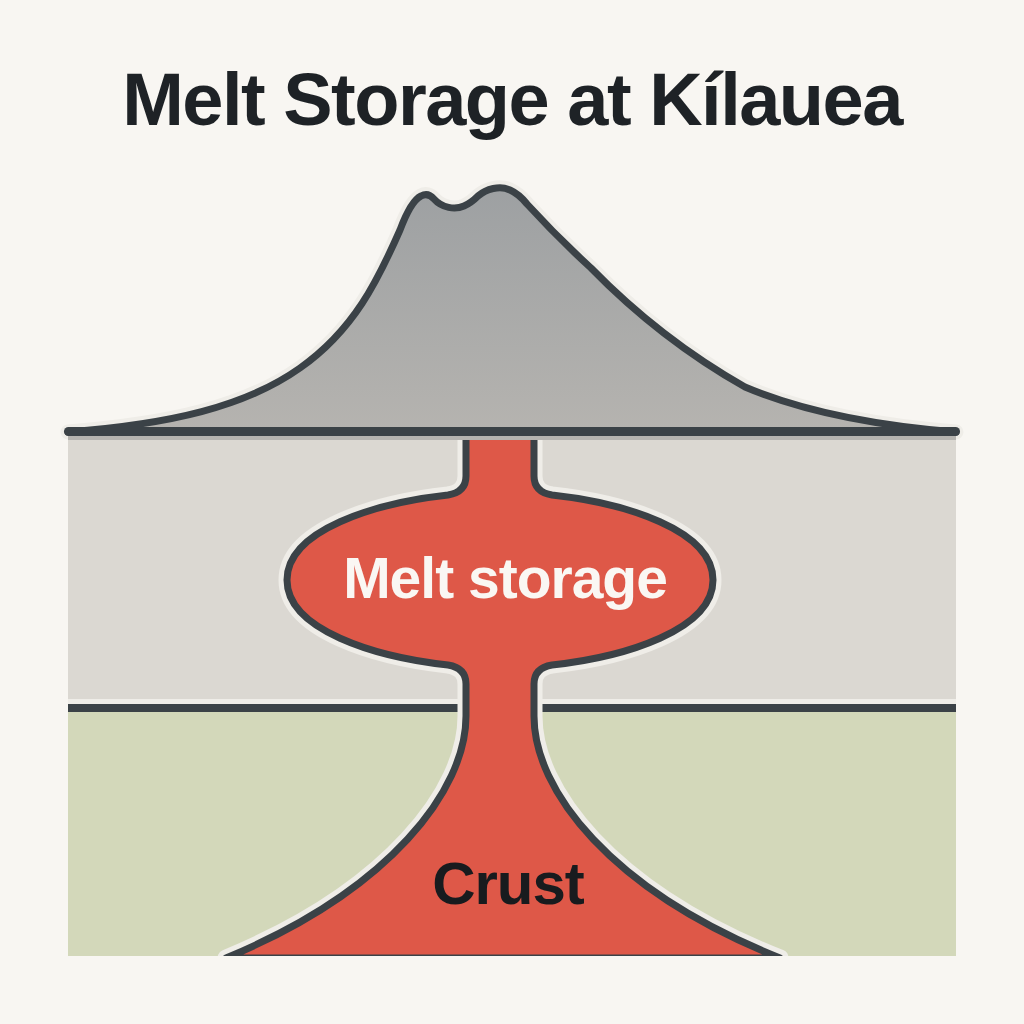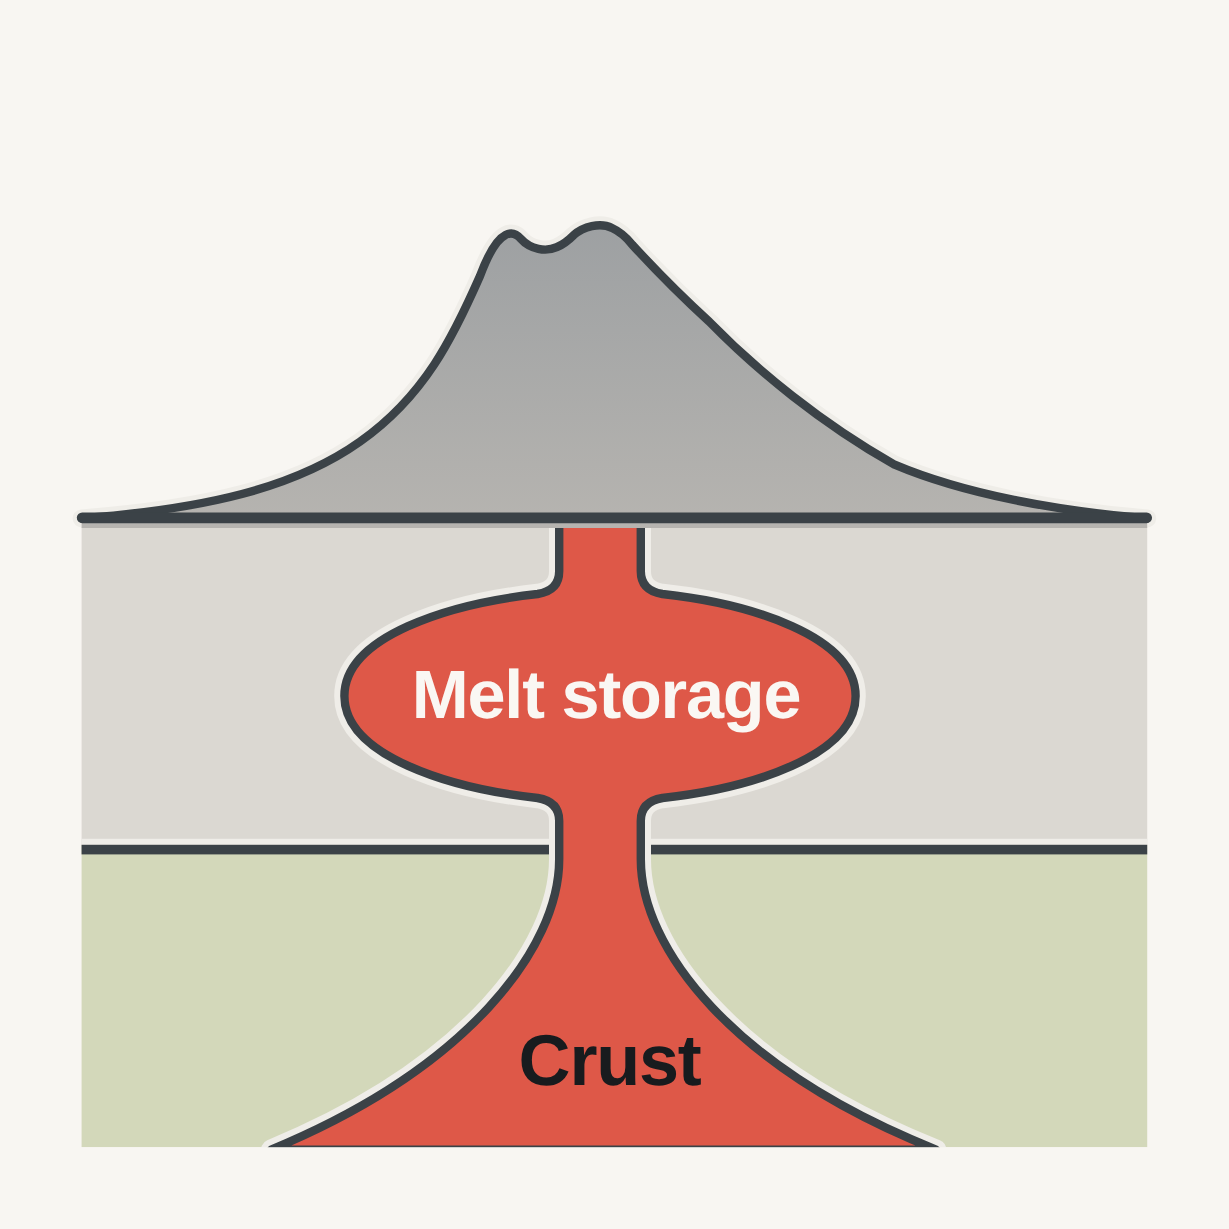--- a/index.html
+++ b/index.html
@@ -51,20 +51,21 @@
     font-family:"Liberation Sans","DejaVu Sans",sans-serif;
     font-size:60px;font-weight:700;fill:var(--crust_label_text);
     text-anchor:middle;letter-spacing:-1px;
   }
 </style>
 </head>
 <body>
 
 <div class="page">
 
+  <h1 class="title">Melt Storage at Kílauea</h1>
 
   <svg class="diagram" viewBox="0 0 1024 1024" aria-hidden="true">
     <defs>
       <linearGradient id="volcGrad" x1="0" y1="185" x2="0" y2="438" gradientUnits="userSpaceOnUse">
         <stop offset="0" stop-color="#9da0a2" style="stop-color:var(--volcano_gray_top)"></stop>
         <stop offset="1" stop-color="#b6b4b0" style="stop-color:var(--volcano_gray_bottom)"></stop>
       </linearGradient>
     </defs>
 
     <rect class="layer-gray" x="68" y="430" width="888" height="282"></rect>

